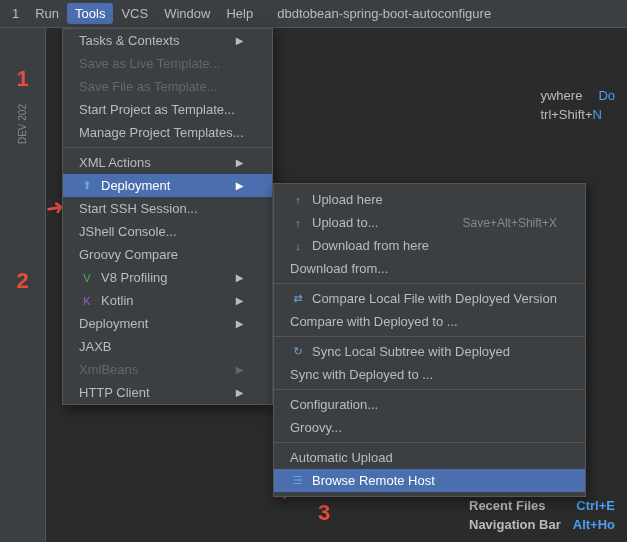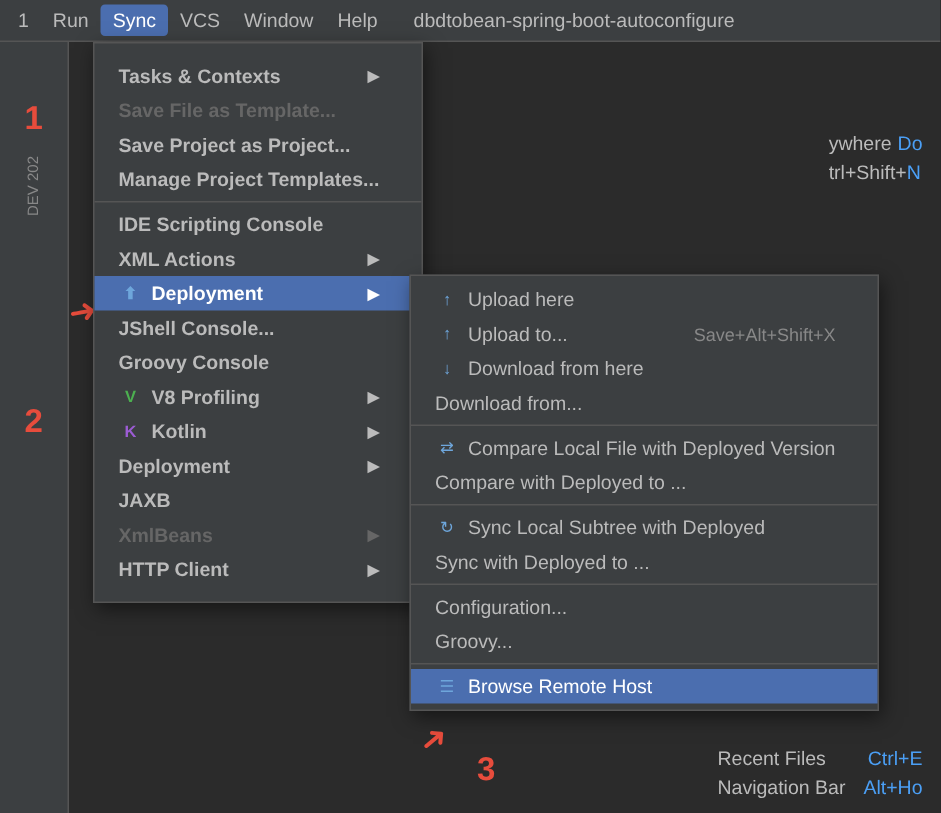--- a/index.html
+++ b/index.html
@@ -41,22 +41,21 @@
     }
 
     
     .dropdown {
       position: absolute;
       background: #3c3f41;
       border: 1px solid #555;
       box-shadow: 2px 4px 12px rgba(0,0,0,0.5);
       min-width: 210px;
       z-index: 100;
-      padding: 10px 0;
-      font-weight: bold;
+      padding: 0 0;
     }
     .dropdown-item {
       padding: 4px 28px 4px 16px;
       cursor: pointer;
       color: #bbbbbb;
       white-space: nowrap;
       display: flex;
       align-items: center;
       justify-content: space-between;
       position: relative;
@@ -151,89 +150,93 @@
       bottom: 0;
       background: #2b2b2b;
     }
 
     
     .recent-area {
       position: absolute;
       right: 0;
       bottom: 0;
       padding: 8px 12px;
+      font-weight: bold;
     }
     .recent-item {
       display: flex;
       align-items: center;
       justify-content: space-between;
       padding: 2px 0;
       color: #bbbbbb;
       font-size: 13px;
     }
     .recent-item .shortcut-key {
       color: #4b9ff5;
       margin-left: 12px;
     }
   </style>
 </head>
 <body>
 
 <div class="menubar">
   <div class="menubar-item">1</div>
   <div class="menubar-item">Run</div>
-  <div class="menubar-item active">Sync</div>
+  <div class="menubar-item active">Tools</div>
   <div class="menubar-item">VCS</div>
   <div class="menubar-item">Window</div>
   <div class="menubar-item">Help</div>
   <span class="menubar-title">dbdtobean-spring-boot-autoconfigure</span>
 </div>
 
 <div class="sidebar">
   <div style="color:#e74c3c; font-size:22px; font-weight:bold; margin-top:30px;">1</div>
   <div style="margin-top:8px; color:#888; font-size:10px; writing-mode:vertical-rl; transform:rotate(180deg);">DEV 202</div>
   <div style="color:#e74c3c; font-size:22px; font-weight:bold; margin-top:120px;">2</div>
 </div>
 
 <div class="main-area"></div>
 
 <div class="dropdown" style="top:28px; left:62px;">
   <div class="dropdown-item">
     <span>Tasks &amp; Contexts</span>
     <span class="arrow">▶</span>
   </div>
   <div class="dropdown-item disabled">
+    <span>Save as Live Template...</span>
+  </div>
+  <div class="dropdown-item disabled">
     <span>Save File as Template...</span>
   </div>
   <div class="dropdown-item">
-    <span>Save Project as Project...</span>
+    <span>Start Project as Template...</span>
   </div>
   <div class="dropdown-item">
     <span>Manage Project Templates...</span>
   </div>
   <div class="dropdown-separator"></div>
-  <div class="dropdown-item">
-    <span>IDE Scripting Console</span>
-  </div>
   <div class="dropdown-item">
     <span>XML Actions</span>
     <span class="arrow">▶</span>
   </div>
   <div class="dropdown-item selected">
     <span style="display:flex;align-items:center;">
       <span class="item-icon" style="color:#6ea6db;">⬆</span>
       <span>Deployment</span>
     </span>
     <span class="arrow">▶</span>
   </div>
   <div class="dropdown-item">
+    <span>Start SSH Session...</span>
+  </div>
+  <div class="dropdown-item">
     <span>JShell Console...</span>
   </div>
   <div class="dropdown-item">
-    <span>Groovy Console</span>
+    <span>Groovy Compare</span>
   </div>
   <div class="dropdown-item">
     <span style="display:flex;align-items:center;">
       <span class="item-icon" style="color:#4caf50;">V</span>
       <span>V8 Profiling</span>
     </span>
     <span class="arrow">▶</span>
   </div>
   <div class="dropdown-item">
     <span style="display:flex;align-items:center;">
@@ -303,35 +306,38 @@
     <span>Sync with Deployed to ...</span>
   </div>
   <div class="submenu-separator"></div>
   <div class="submenu-item">
     <span>Configuration...</span>
   </div>
   <div class="submenu-item">
     <span>Groovy...</span>
   </div>
   <div class="submenu-separator"></div>
+  <div class="submenu-item">
+    <span>Automatic Upload</span>
+  </div>
   <div class="submenu-item selected">
     <span style="display:flex;align-items:center;">
       <span class="item-icon">☰</span>
       <span>Browse Remote Host</span>
     </span>
   </div>
 </div>
 
 <div style="position:absolute; left:46px; top:195px; color:#e74c3c; font-size:22px; transform:rotate(-10deg);">➜</div>
 
 <div style="position:absolute; left:318px; top:500px; color:#e74c3c; font-size:22px; font-weight:bold;">3</div>
 <div style="position:absolute; left:280px; top:480px; color:#e74c3c; font-size:22px; transform:rotate(-40deg);">➜</div>
 
 <div style="position:absolute; right:0; top:80px; padding:8px 12px; color:#4b9ff5; font-size:13px;">
-  <div style="display:flex; align-items:flex-end; gap:4px;">
+  <div style="display:flex; align-items:flex-end; gap:16px;">
     <span style="color:#bbbbbb;">ywhere</span>
     <span>Do</span>
   </div>
   <div style="display:flex; align-items:center; gap:0; margin-top:4px;">
     <span style="color:#bbbbbb;">trl+Shift+</span>
     <span>N</span>
   </div>
 </div>
 
 <div class="recent-area">

